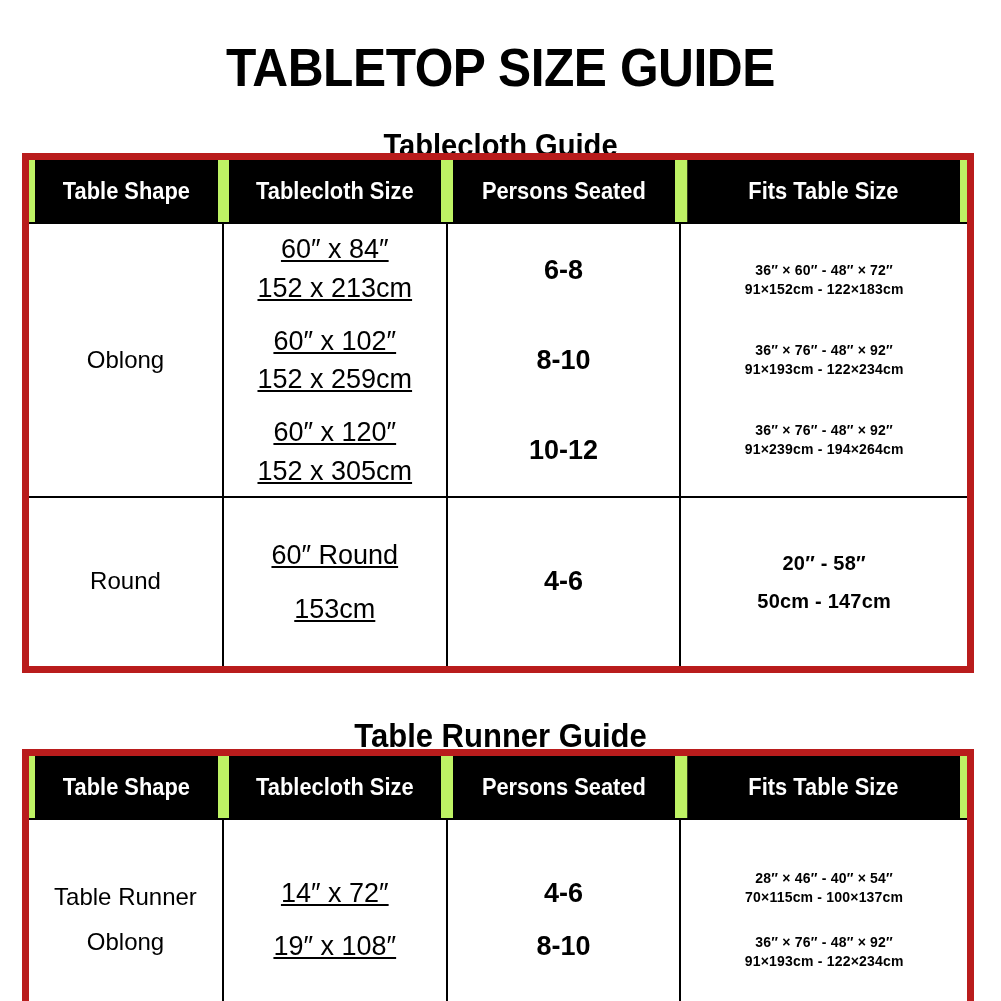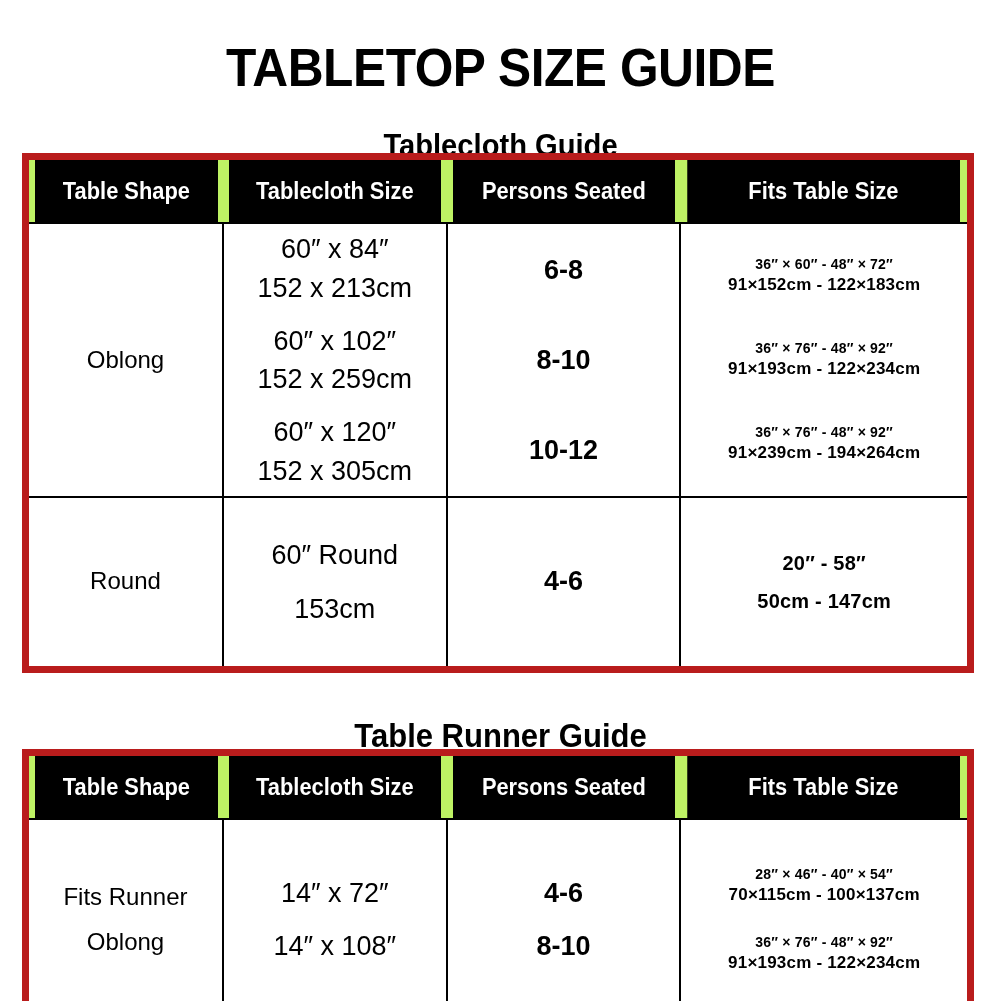--- a/index.html
+++ b/index.html
@@ -110,35 +110,36 @@
   .shape-label {
     font-size: 24px;
     font-weight: 400;
     line-height: 1.45;
   }
   .size-line {
     font-size: 27px;
     font-weight: 400;
     line-height: 1.42;
     white-space: nowrap;
+    text-decoration: underline;
   }
   .persons {
     font-size: 27px;
     font-weight: 700;
     line-height: 1.3;
   }
   .fits-in {
     font-size: 14px;
     font-weight: 700;
     line-height: 1.35;
     white-space: nowrap;
     letter-spacing: 0.2px;
   }
   .fits-cm {
-    font-size: 17px;
+    font-size: 14px;
     font-weight: 700;
     line-height: 1.35;
     white-space: nowrap;
     letter-spacing: 0.2px;
   }
   .fits-sm .fits-in,
   .fits-sm .fits-cm {
     font-size: 20px;
   }
 
@@ -271,28 +272,28 @@
         <th>Table Shape</th>
         <th>Tablecloth Size</th>
         <th>Persons Seated</th>
         <th>Fits Table Size</th>
       </tr>
     </thead>
     <tbody class="runner-body">
       <tr>
         <td>
           <div class="cell-pad">
-            <span class="shape-label stack" style="line-height:1.85">Fits Runner</span>
+            <span class="shape-label stack" style="line-height:1.85">Table Runner</span>
             <span class="shape-label stack" style="line-height:1.85">Oblong</span>
           </div>
         </td>
         <td>
           <div class="cell-pad">
             <span class="size-line stack" style="line-height:1.95">14″  x 72″</span>
-            <span class="size-line stack" style="line-height:1.95">14″  x 108″</span>
+            <span class="size-line stack" style="line-height:1.95">19″  x 108″</span>
           </div>
         </td>
         <td>
           <div class="cell-pad">
             <span class="persons stack" style="line-height:1.95">4-6</span>
             <span class="persons stack" style="line-height:1.95">8-10</span>
           </div>
         </td>
         <td>
           <div class="cell-pad">

